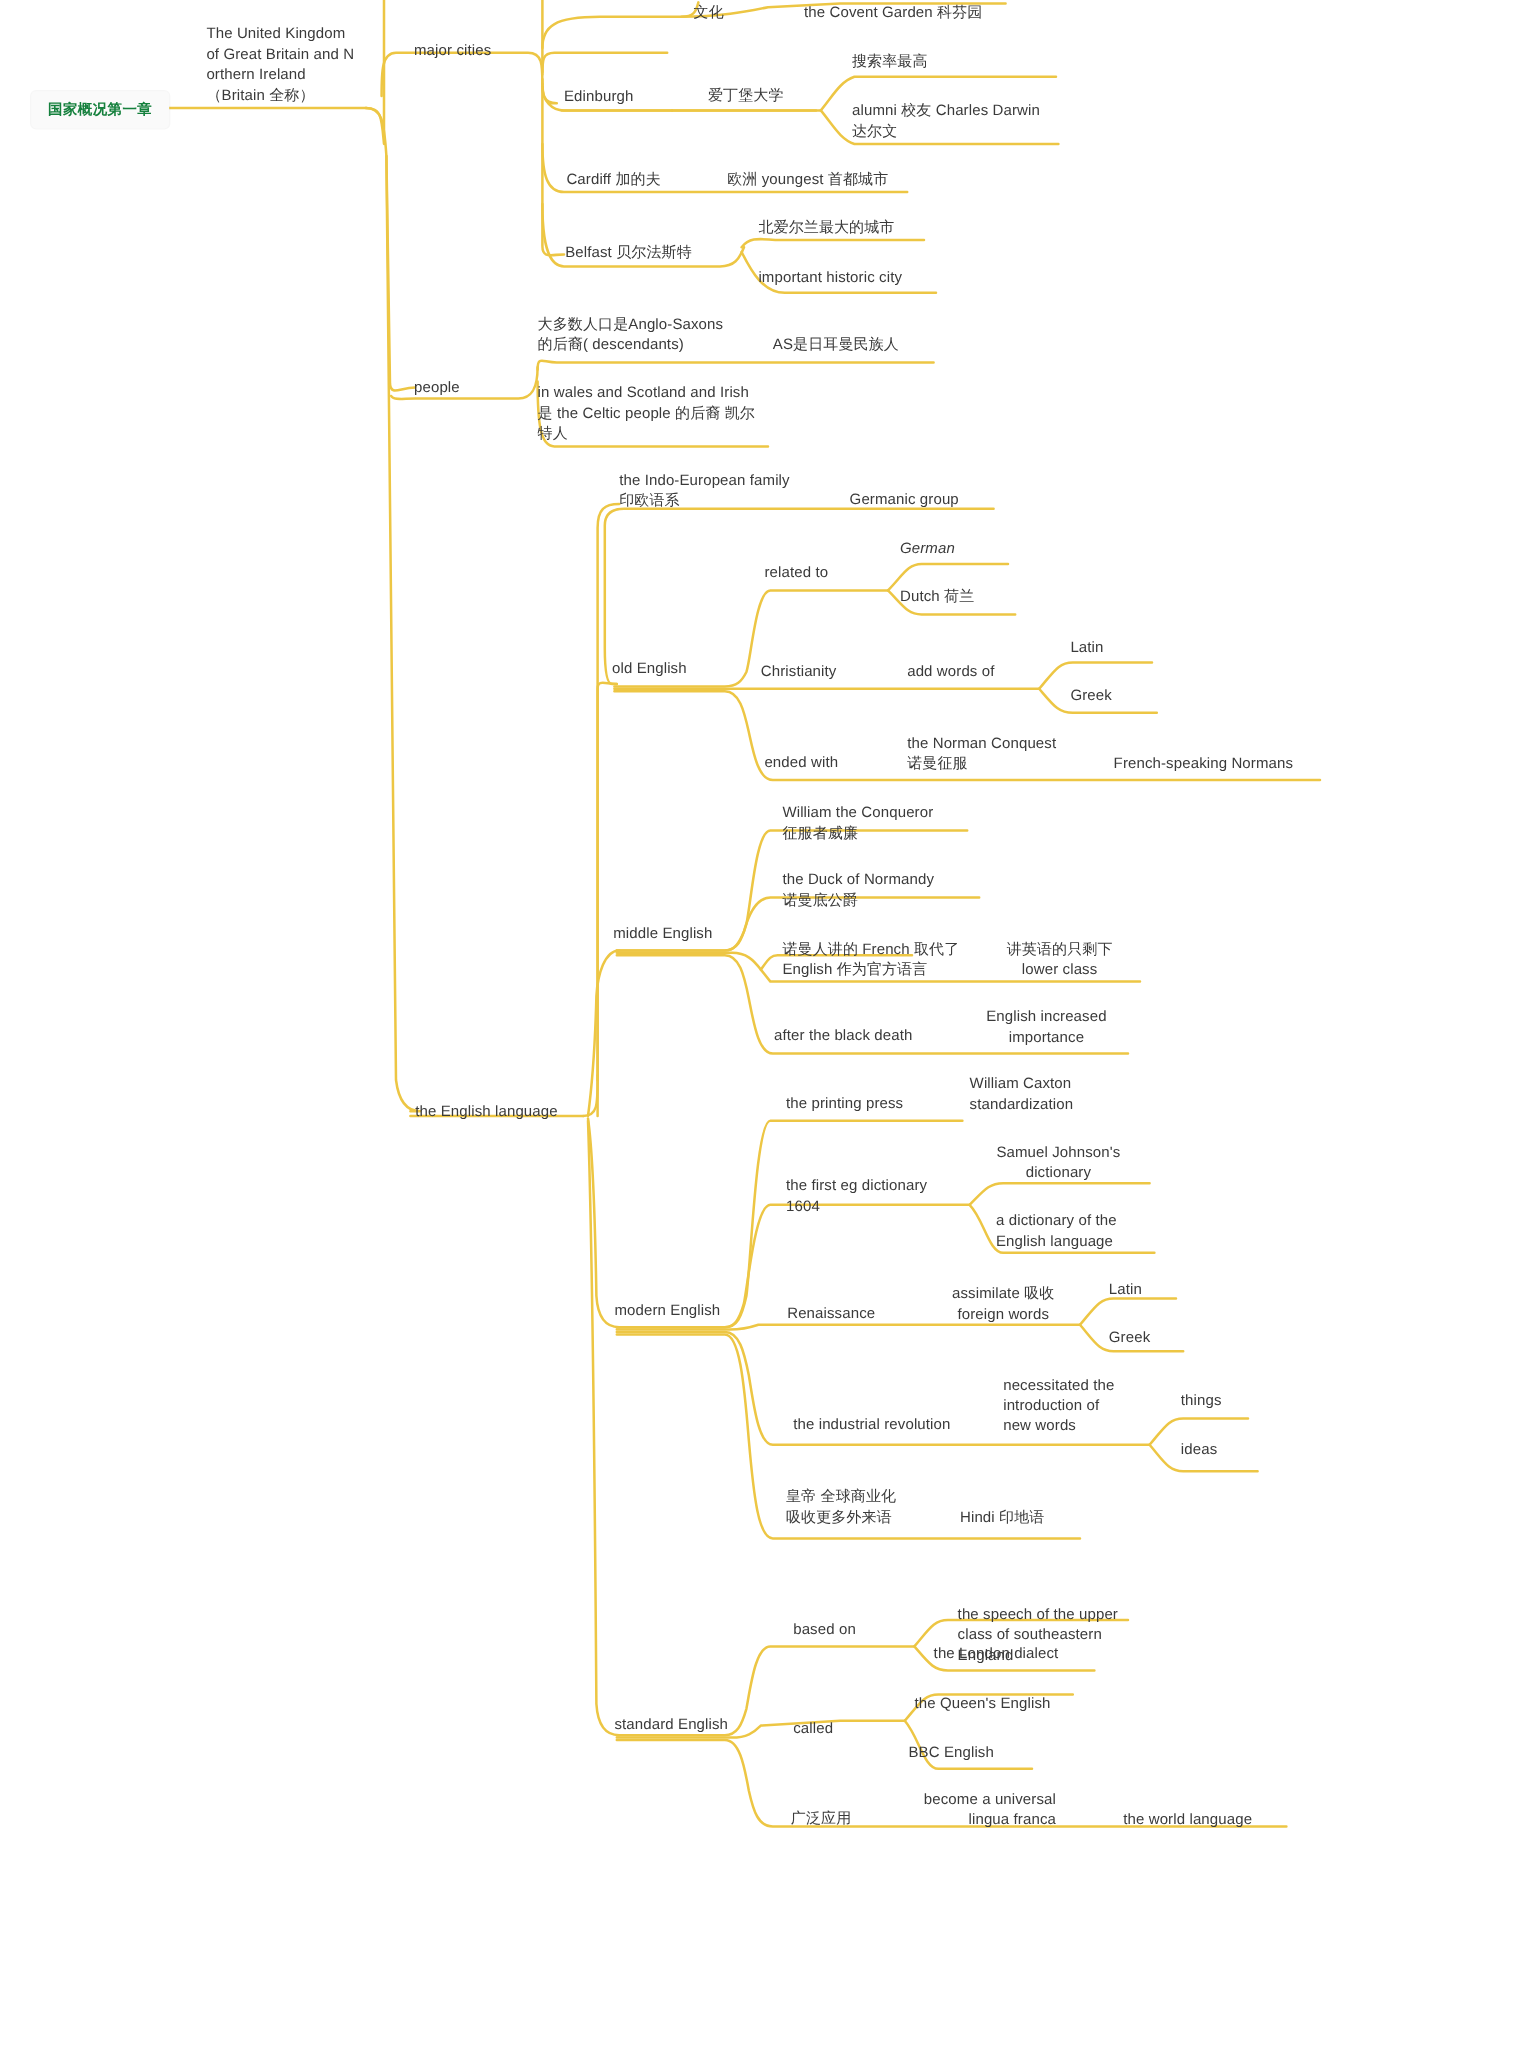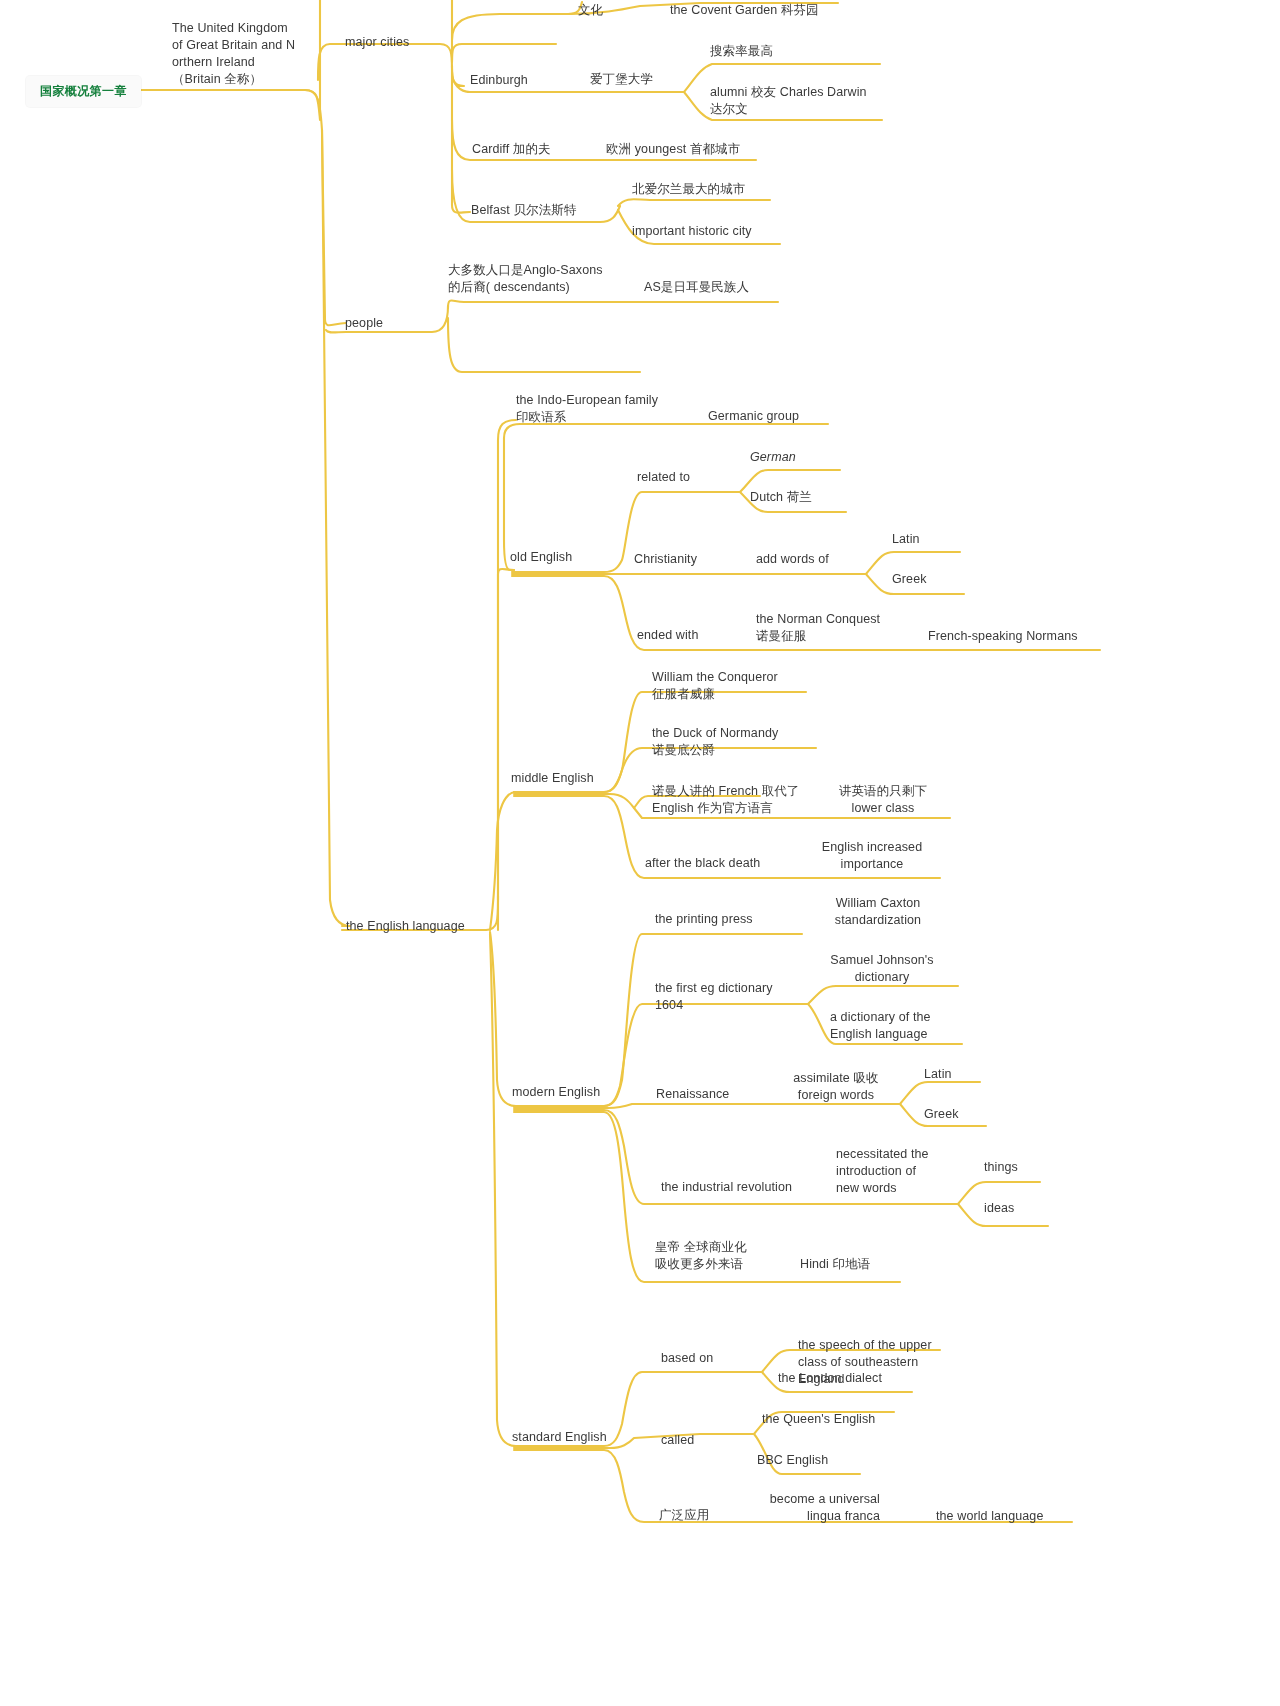--- a/index.html
+++ b/index.html
@@ -149,20 +149,23 @@
   <div class="node" style="left:606px;top:141px;">欧洲 youngest 首都城市</div>
 
   <div class="node" style="left:471px;top:202px;">Belfast 贝尔法斯特</div>
   <div class="node" style="left:632px;top:181px;">北爱尔兰最大的城市</div>
   <div class="node" style="left:632px;top:223px;">important historic city</div>
 
   <div class="node" style="left:345px;top:315px;">people</div>
   <div class="node" style="left:448px;top:262px;width:200px;">大多数人口是Anglo-Saxons
 的后裔( descendants)</div>
   <div class="node" style="left:644px;top:279px;">AS是日耳曼民族人</div>
+  <div class="node" style="left:448px;top:319px;width:200px;">in wales and Scotland and Irish
+是 the Celtic people 的后裔 凯尔
+特人</div>
 
   <div class="node" style="left:346px;top:918px;">the English language</div>
 
   <div class="node" style="left:510px;top:549px;">old English</div>
   <div class="node" style="left:516px;top:392px;width:190px;">the Indo-European family
 印欧语系</div>
   <div class="node" style="left:708px;top:408px;">Germanic group</div>
   <div class="node" style="left:637px;top:469px;">related to</div>
   <div class="node" style="left:750px;top:449px;font-style:italic;">German</div>
   <div class="node" style="left:750px;top:489px;">Dutch 荷兰</div>
@@ -183,21 +186,21 @@
   <div class="node" style="left:652px;top:783px;width:190px;">诺曼人讲的 French 取代了
 English 作为官方语言</div>
   <div class="node center" style="left:828px;top:783px;width:110px;">讲英语的只剩下
 lower class</div>
   <div class="node" style="left:645px;top:855px;">after the black death</div>
   <div class="node center" style="left:812px;top:839px;width:120px;">English increased
 importance</div>
 
   <div class="node" style="left:512px;top:1084px;">modern English</div>
   <div class="node" style="left:655px;top:911px;">the printing press</div>
-  <div class="node" style="left:808px;top:895px;width:140px;text-align:center;">William Caxton
+  <div class="node" style="left:808px;top:895px;width:140px;">William Caxton
 standardization</div>
   <div class="node" style="left:655px;top:980px;width:160px;">the first eg dictionary
 1604</div>
   <div class="node center" style="left:820px;top:952px;width:124px;">Samuel Johnson's
 dictionary</div>
   <div class="node" style="left:830px;top:1009px;width:130px;">a dictionary of the
 English language</div>
   <div class="node" style="left:656px;top:1086px;">Renaissance</div>
   <div class="node center" style="left:778px;top:1070px;width:116px;">assimilate 吸收
 foreign words</div>

